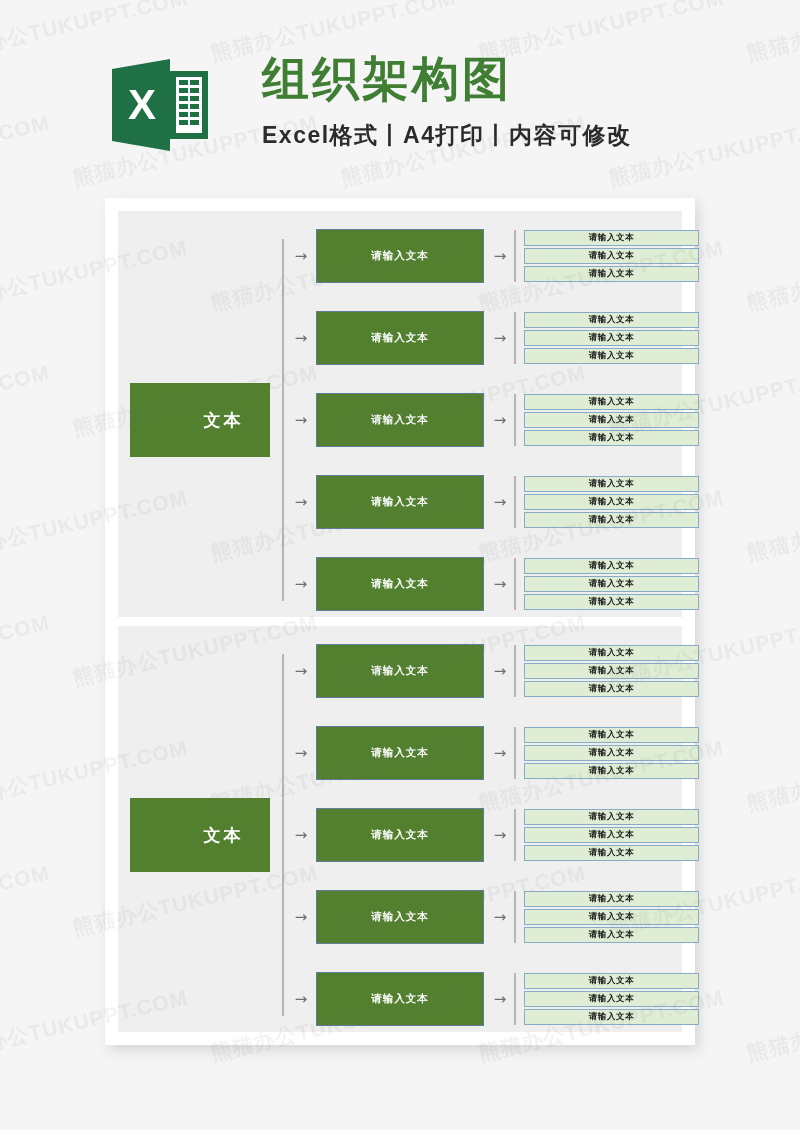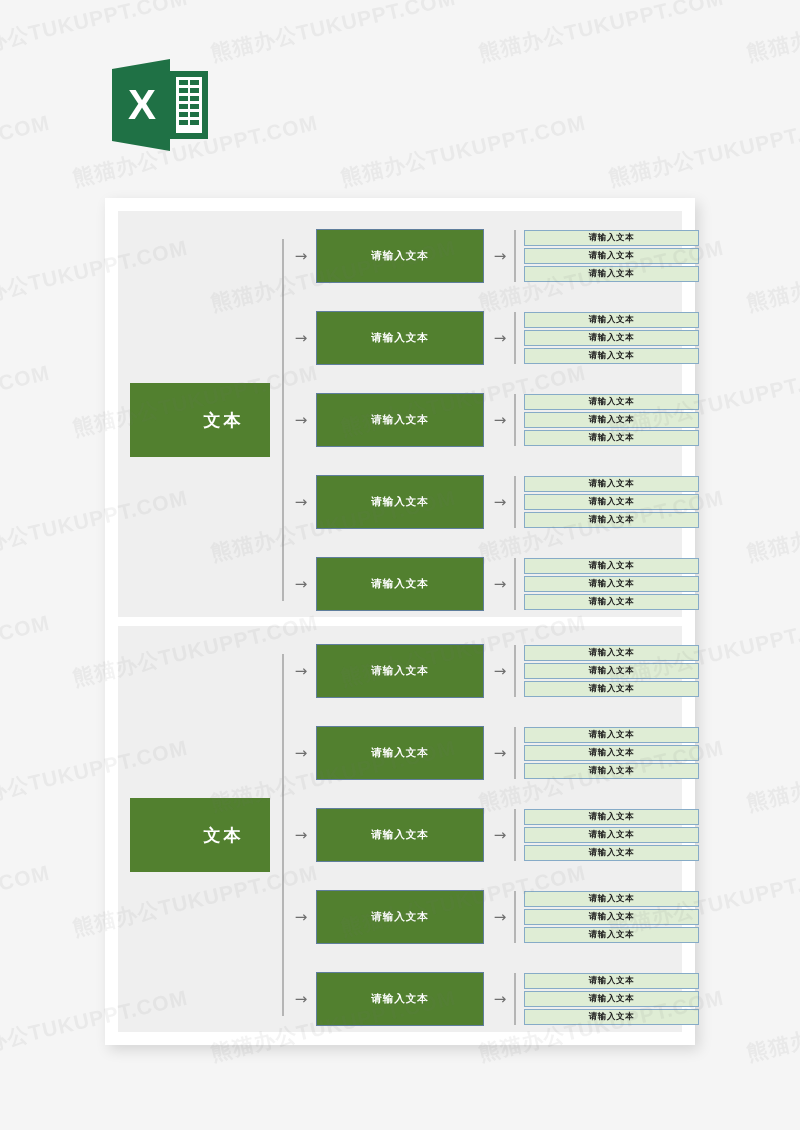--- a/index.html
+++ b/index.html
@@ -207,20 +207,24 @@
       <rect x="71" y="27" width="20" height="5" fill="#1f7145"></rect>
       <rect x="71" y="35" width="20" height="5" fill="#1f7145"></rect>
       <rect x="71" y="43" width="20" height="5" fill="#1f7145"></rect>
       <rect x="71" y="51" width="20" height="5" fill="#1f7145"></rect>
       <rect x="71" y="59" width="20" height="5" fill="#1f7145"></rect>
       <rect x="71" y="67" width="20" height="5" fill="#1f7145"></rect>
       <rect x="80" y="24" width="2" height="56" fill="#ffffff"></rect>
     </svg>
   </div>
 
+  <div class="header-text">
+    <div class="title">组织架构图</div>
+    <div class="subtitle">Excel格式丨A4打印丨内容可修改</div>
+  </div>
 
 </div>
 
 <div class="sheet">
 
   <div class="panel first">
     <div class="rows">
         <div class="trunk" style="top: 28px; height: 362px;"></div>
         <div class="root" style="left: 12px; top: 172px;">文本</div>
         <div class="row" style="top: 18px;">

